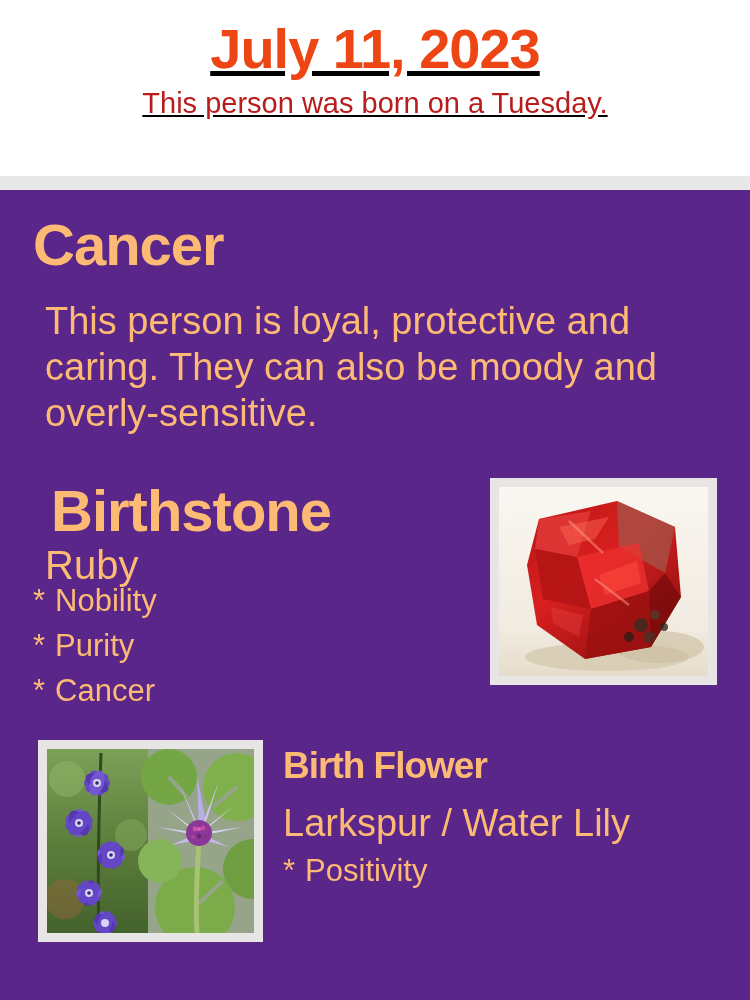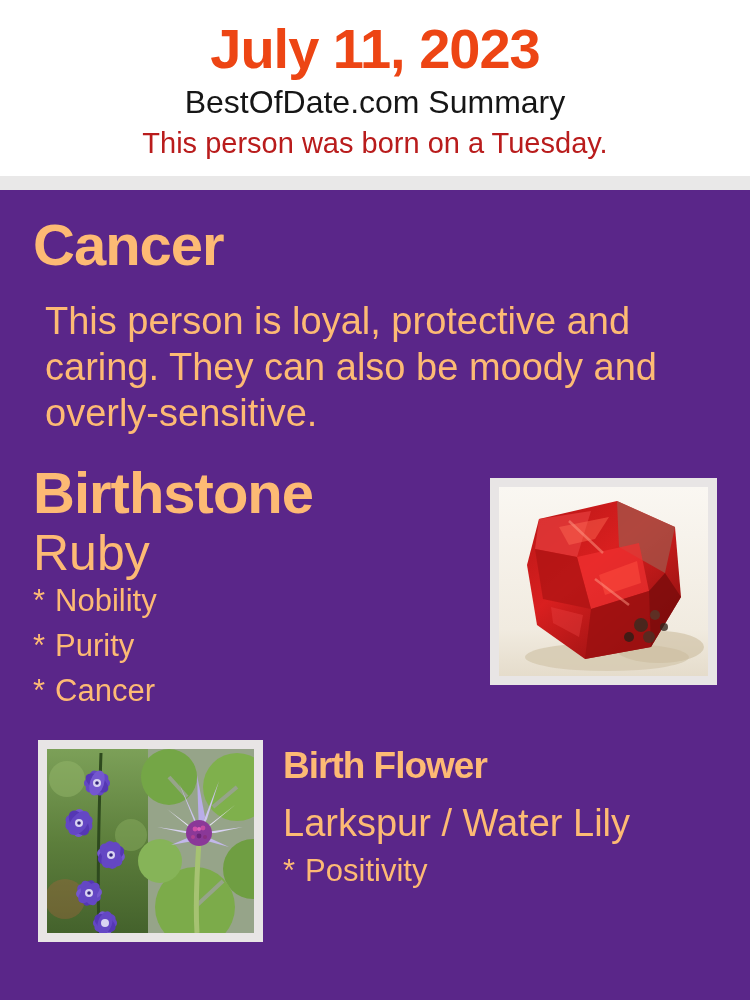--- a/index.html
+++ b/index.html
@@ -4,21 +4,21 @@
 <style>
   html,body{margin:0;padding:0;background:#ffffff;}
   .page{
     position:relative;width:750px;height:1000px;overflow:hidden;
     font-family:"Liberation Sans","DejaVu Sans",sans-serif;
     background:#ffffff;
   }
   
   .header{
     position:absolute;left:0;top:0;width:750px;height:176px;
-    background:#ffffff;text-align:center;
+    background:#ffffff;text-align:center;text-decoration:underline;
   }
   .date-title{
     margin:0;padding-top:18px;
     font-size:56px;line-height:62px;font-weight:700;
     color:#ed4514;letter-spacing:-1px;
   }
   .site-summary{
     margin:0;padding-top:4px;
     font-size:32px;line-height:36px;font-weight:400;color:#161616;
   }
@@ -38,26 +38,26 @@
   }
   .zodiac-sign{
     position:absolute;left:33px;top:22px;margin:0;
     font-size:58px;line-height:66px;font-weight:700;letter-spacing:-1px;
   }
   .zodiac-desc{
     position:absolute;left:33px;top:96px;margin:12px;width:618px;
     font-size:38px;line-height:46px;font-weight:400;
   }
   .birthstone-title{
-    position:absolute;left:33px;top:270px;margin:0;
+    position:absolute;left:33px;top:270px;margin:18px;
     font-size:58px;line-height:66px;font-weight:700;letter-spacing:-1px;
   }
   .birthstone-name{
-    position:absolute;left:33px;top:338px;margin:0;
-    font-size:50px;line-height:50px;font-weight:400;
+    position:absolute;left:33px;top:338px;margin:12px;
+    font-size:40px;line-height:50px;font-weight:400;
   }
   .trait-list{
     list-style:none;margin:0;padding:0;
     font-size:31px;line-height:38px;font-weight:400;
   }
   .trait-list li{margin:0 0 7px 0;}
   .trait-list .star{margin-right:10px;}
   .birthstone-traits{position:absolute;left:33px;top:392px;}
   
   .photo-frame{
@@ -78,21 +78,20 @@
   .birthflower-traits{position:absolute;left:283px;top:662px;}
   .birthflower-traits li{margin:0 0 9px 0;}
 </style>
 </head>
 <body>
 
 <div class="page">
 
   <div class="header">
     <h1 class="date-title">July 11, 2023</h1>
-    <div class="site-summary">BestOfDate.com Summary</div>
     <div class="tagline">This person was born on a Tuesday.</div>
   </div>
 
   <div class="divider"></div>
 
   <div class="main">
 
     <h2 class="zodiac-sign">Cancer</h2>
     <p class="zodiac-desc">This person is loyal, protective and caring. They can also be moody and overly-sensitive.</p>
 

